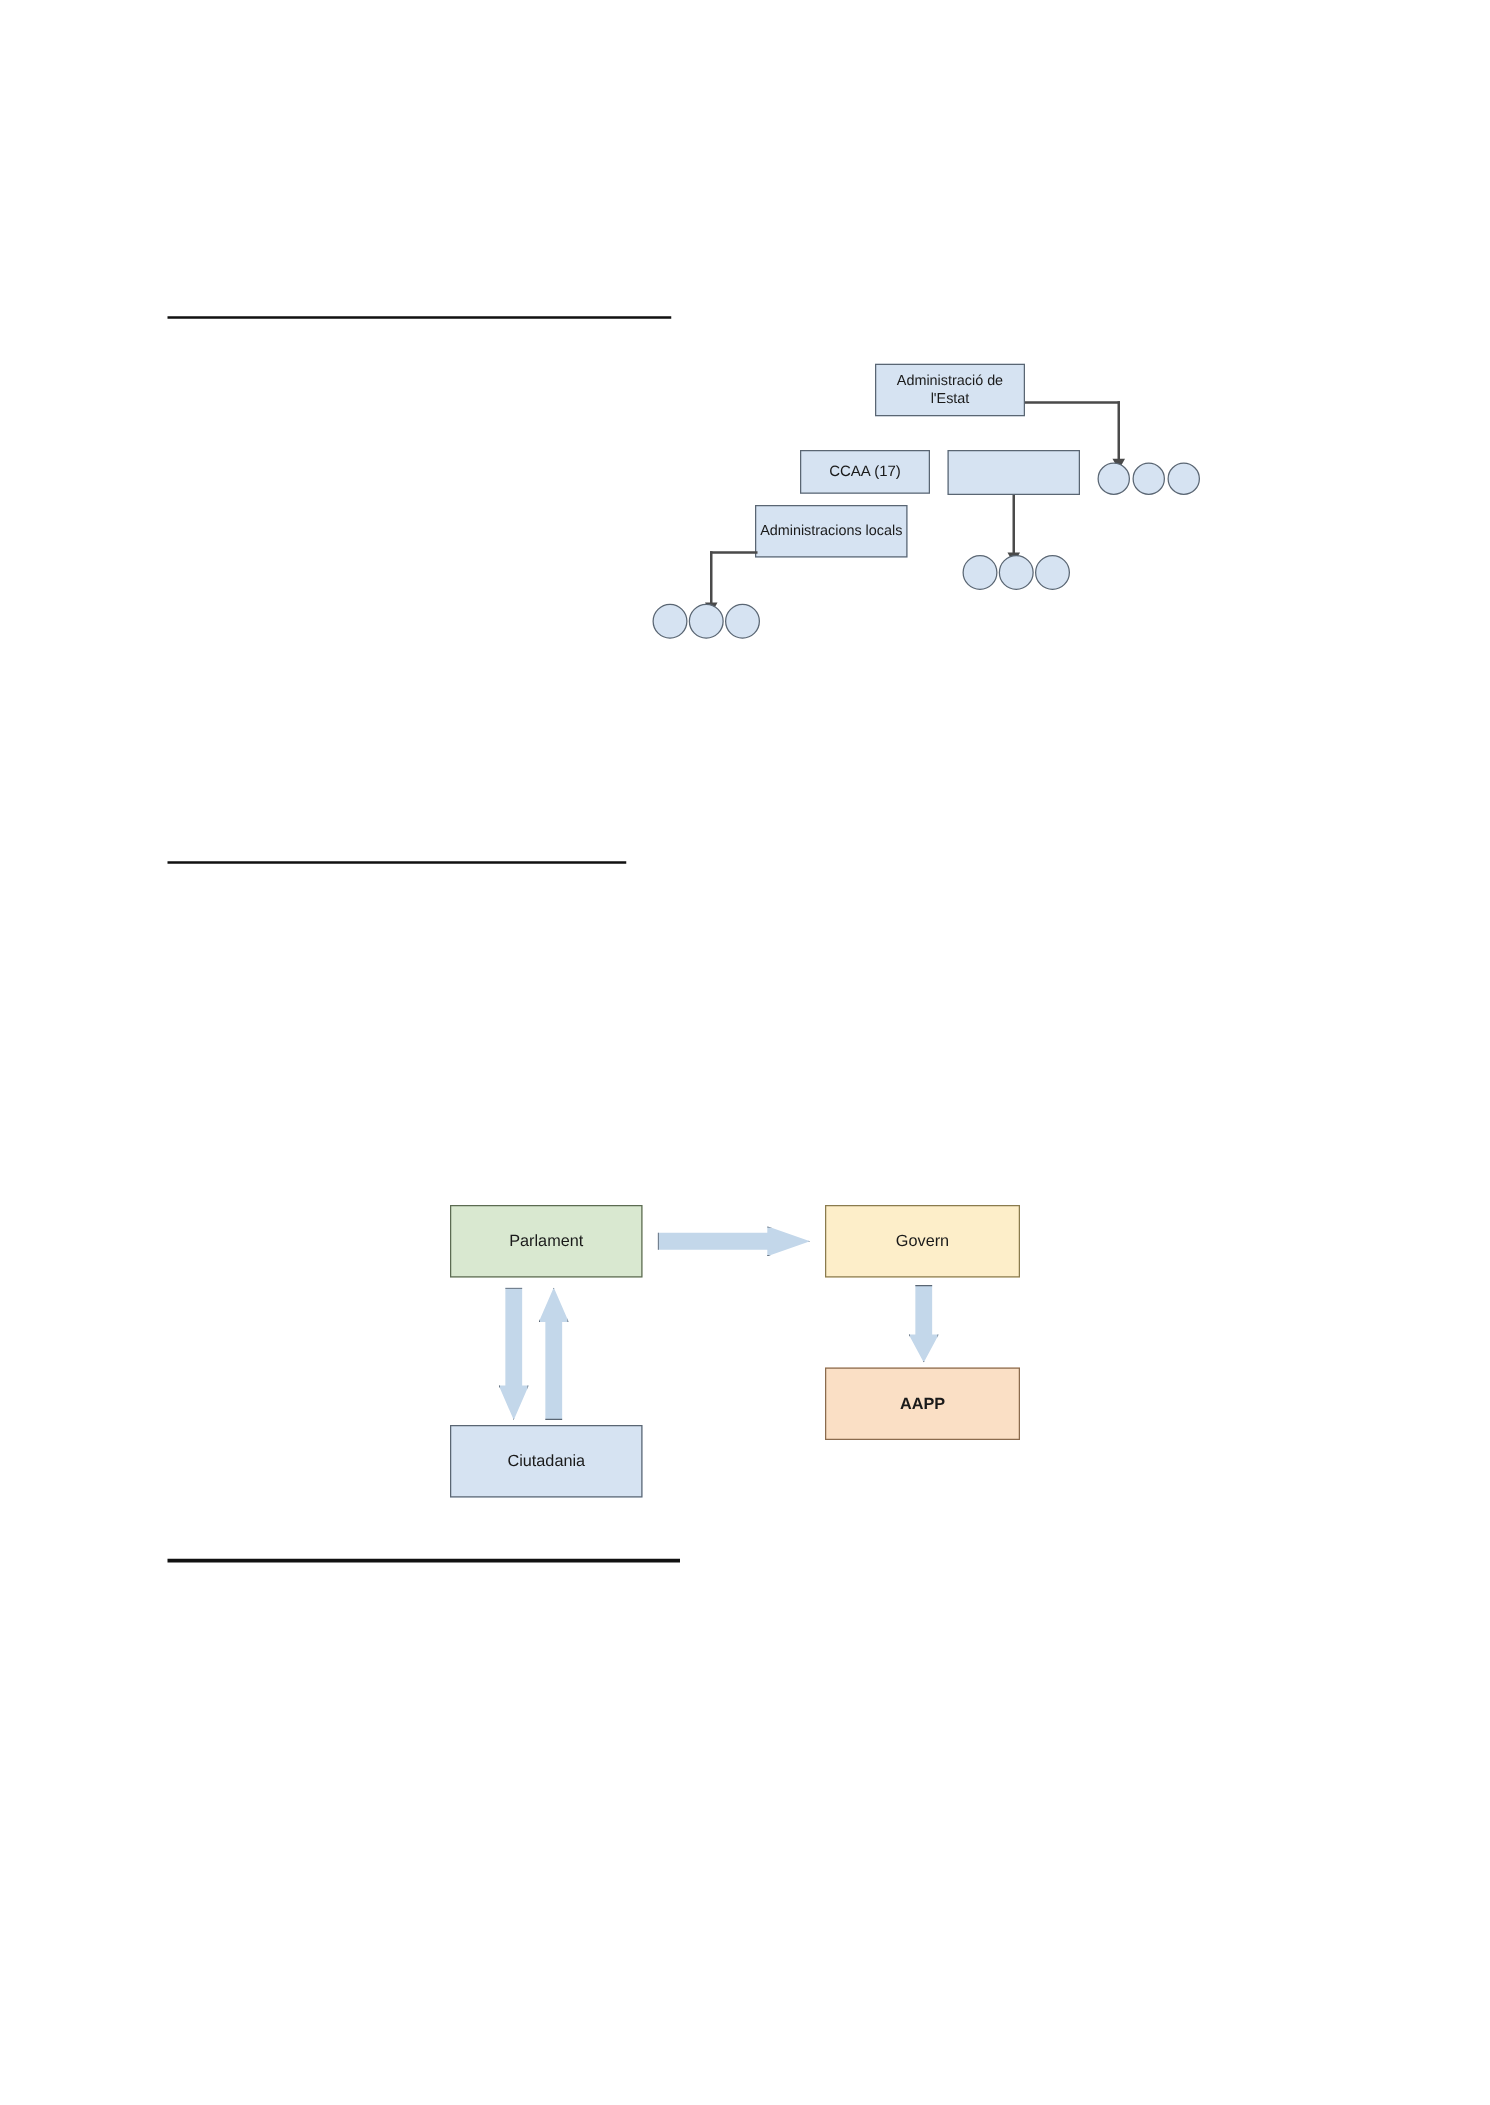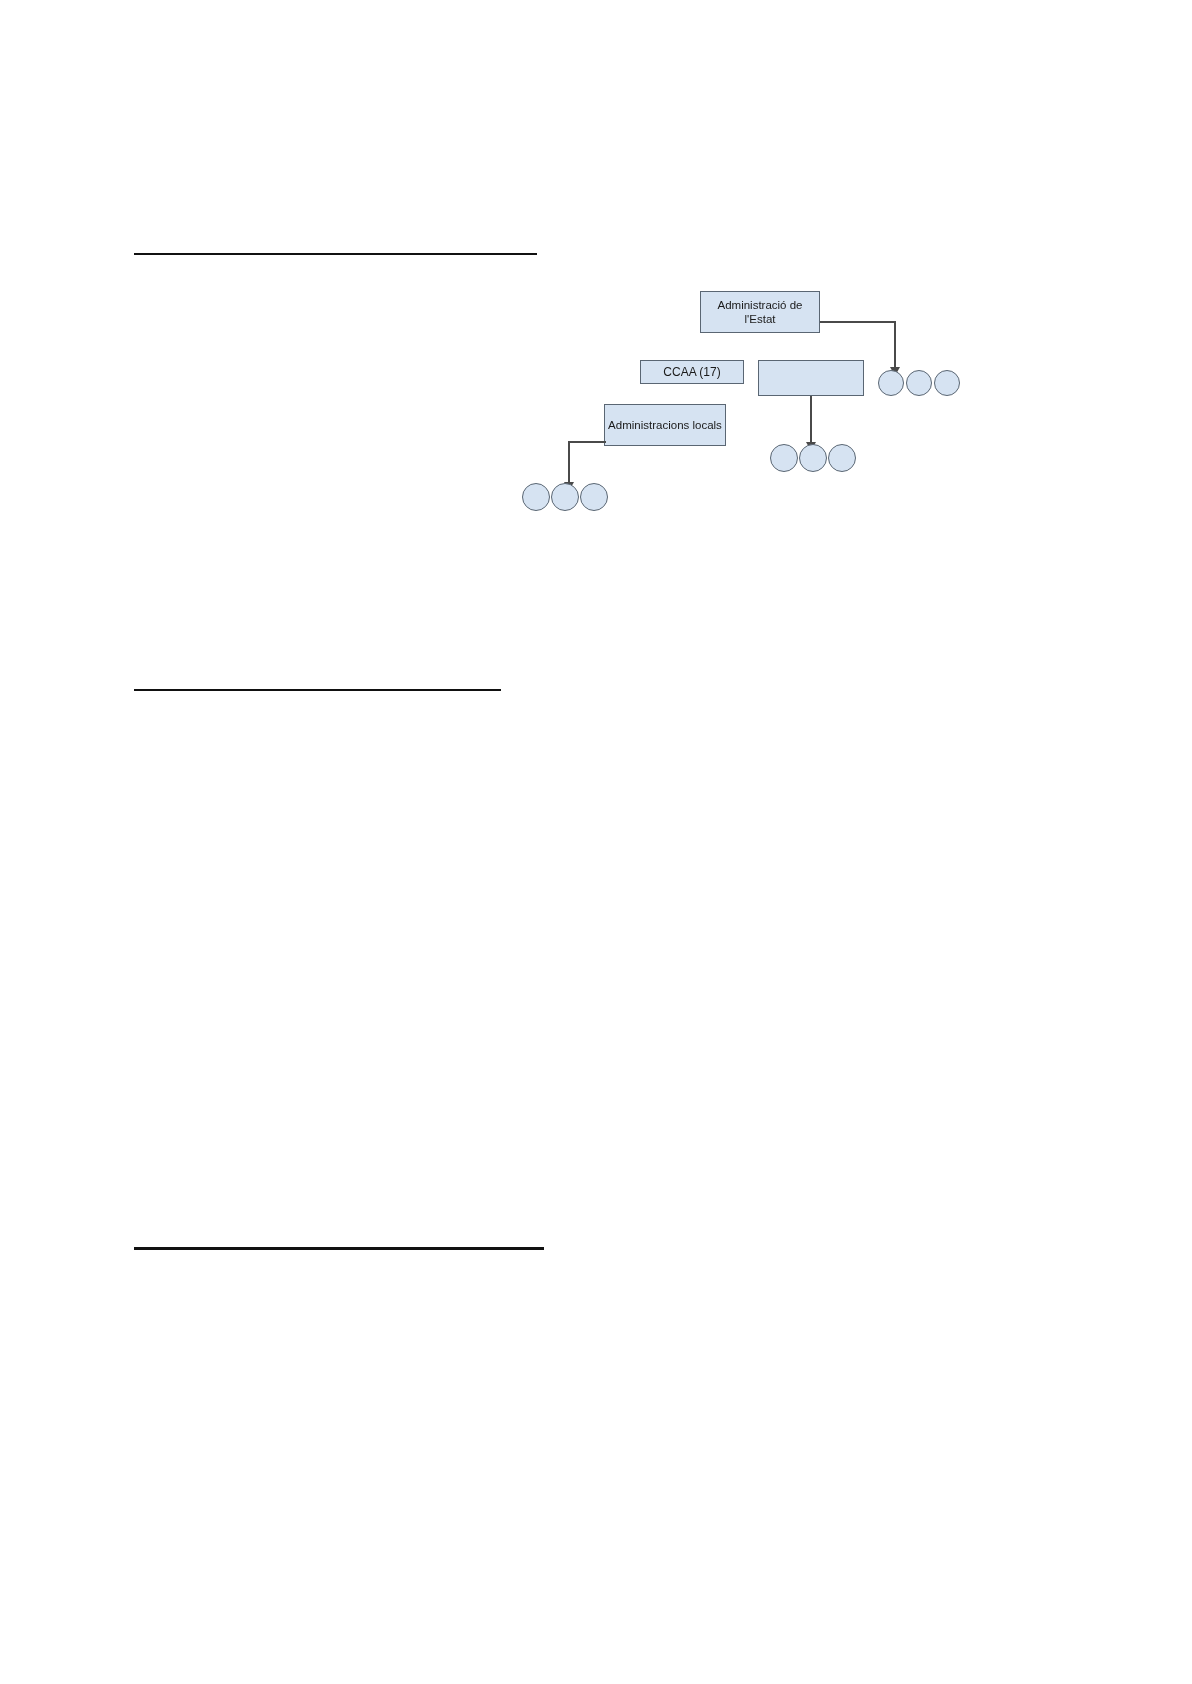--- a/index.html
+++ b/index.html
@@ -47,21 +47,21 @@
     position:absolute;
     width:0;height:0;
     border-left:5px solid transparent;
     border-right:5px solid transparent;
     border-top:9px solid #4a4a4a;
   }
 
   
   #diagram-administration{position:absolute;left:500px;top:280px;width:500px;height:250px;}
   #node-estat{left:200px;top:11px;width:120px;height:42px;font-size:11.5px;}
-  #node-ccaa{left:140px;top:80px;width:104px;height:24px;font-size:12px;}
+  #node-ccaa{left:140px;top:80px;width:104px;height:35px;font-size:12px;}
   #node-empty{left:258px;top:80px;width:106px;height:36px;font-size:12px;}
   #node-locals{left:104px;top:124px;width:122px;height:42px;font-size:11.5px;}
 
   
   #conn-estat-h{left:320px;top:41px;width:76px;height:1.6px;}
   #conn-estat-v{left:394px;top:41px;width:1.6px;height:48px;}
   #head-estat{left:390px;top:87px;}
   
   #conn-empty-v{left:310px;top:116px;width:1.6px;height:48px;}
   #head-empty{left:306px;top:162px;}
@@ -148,14 +148,29 @@
 
     <div class="circ c-mid" id="circ-m1"></div>
     <div class="circ c-mid" id="circ-m2"></div>
     <div class="circ c-mid" id="circ-m3"></div>
 
     <div class="circ c-bot" id="circ-b1"></div>
     <div class="circ c-bot" id="circ-b2"></div>
     <div class="circ c-bot" id="circ-b3"></div>
   </div>
 
+  <div id="diagram-relations">
+
+    <div class="node green" id="node-parlament">Parlament</div>
+
+    <div class="node cream" id="node-govern">Govern</div>
+
+    <div class="node peach" id="node-aapp">AAPP</div>
+
+    <div class="node blue" id="node-ciutadania">Ciutadania</div>
+
+    <div class="blockarrow ba-right"></div>
+    <div class="blockarrow ba-down-a"></div>
+    <div class="blockarrow ba-up-a"></div>
+    <div class="blockarrow ba-down-b"></div>
+  </div>
 
 </div>
 
 </body></html>

